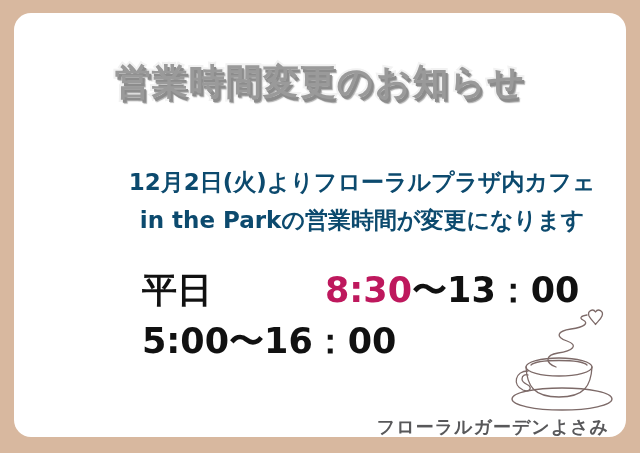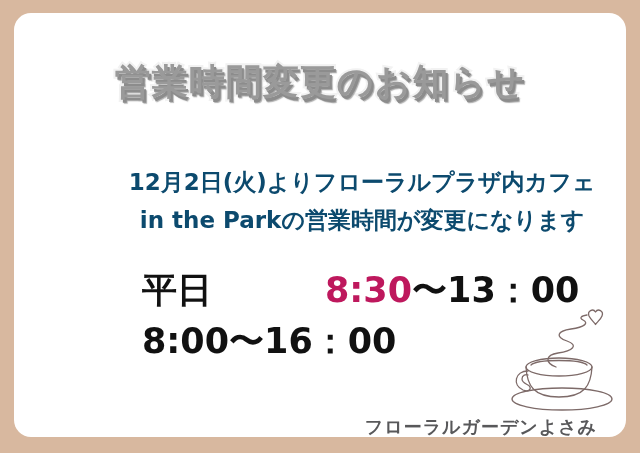--- a/index.html
+++ b/index.html
@@ -112,21 +112,21 @@
     left: 495px;
     top: 292px;
     width: 145px;
     height: 110px;
     pointer-events: none;
   }
 
   
   .footer {
     position: absolute;
-    left: 0;
+    left: 12px;
     top: 402px;
     width: 583px;
     text-align: right;
     font-family: "DejaVu Sans", "Liberation Sans", sans-serif;
     font-size: 18px;
     font-weight: bold;
     color: #58585a;
     letter-spacing: 1px;
     white-space: nowrap;
   }
@@ -148,21 +148,21 @@
 
     <div class="hours">
       <div class="hours-row">
         <span class="hours-label">平日</span>
         <span class="hours-value">
           <span class="accent-time">8:30</span><span>〜13：00</span>
         </span>
       </div>
       <div class="hours-row">
         <span class="hours-value">
-          <span>8:00〜16：00</span>
+          <span>5:00〜16：00</span>
         </span>
       </div>
     </div>
 
     <svg class="cup" viewBox="0 0 145 110">
       <g fill="none" stroke="#7d6a68" stroke-width="1.3" stroke-linecap="round" stroke-linejoin="round">
 
         <path d="M47 62 C 36 58, 36 50, 49 48 C 64 46, 70 40, 58 36
                  C 46 32, 48 26, 62 24 C 76 22, 80 18, 74 15
                  C 70 13, 72 11, 78 10"></path>

